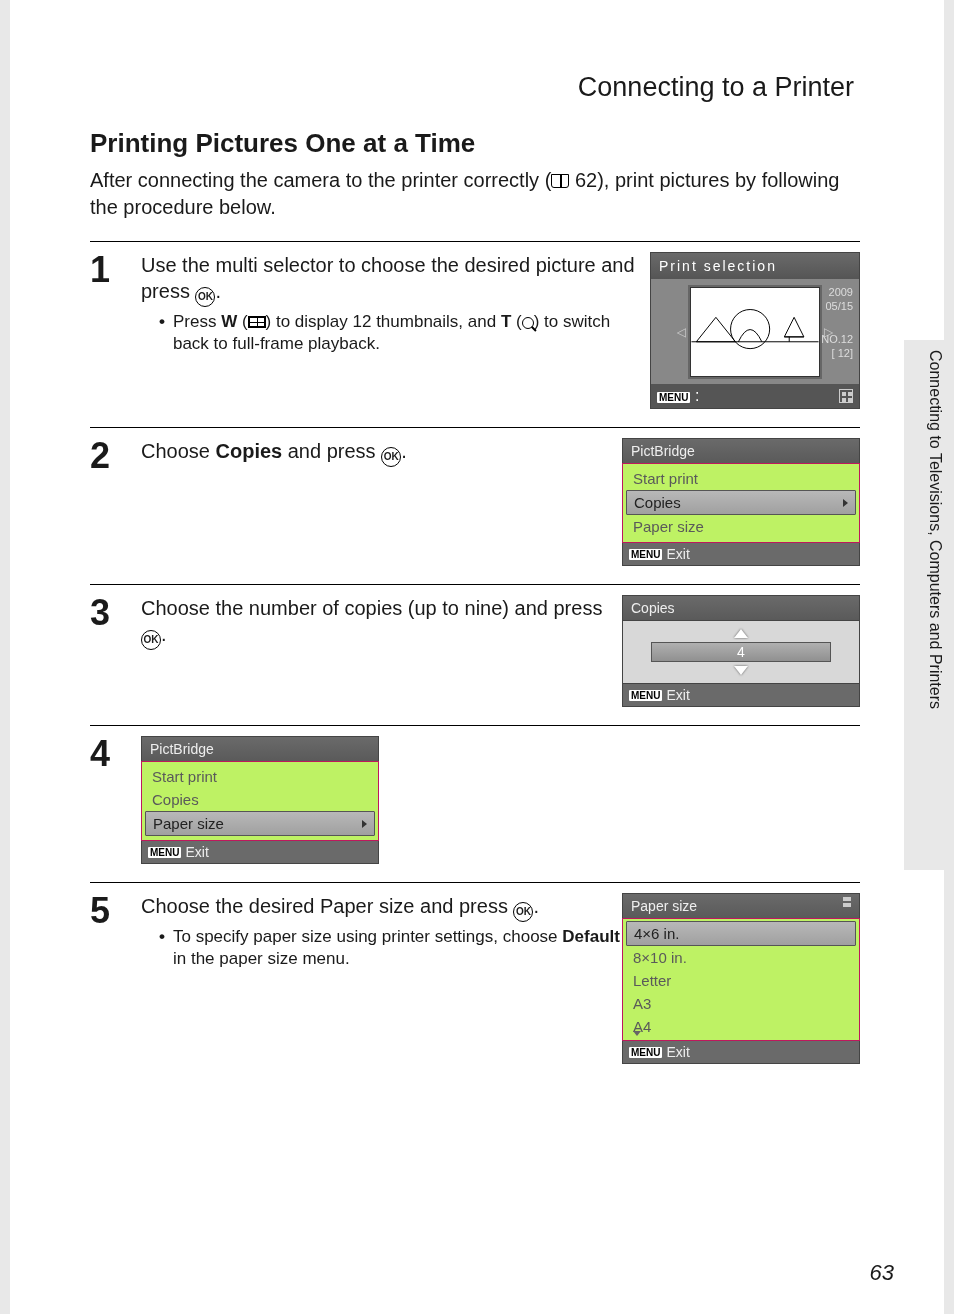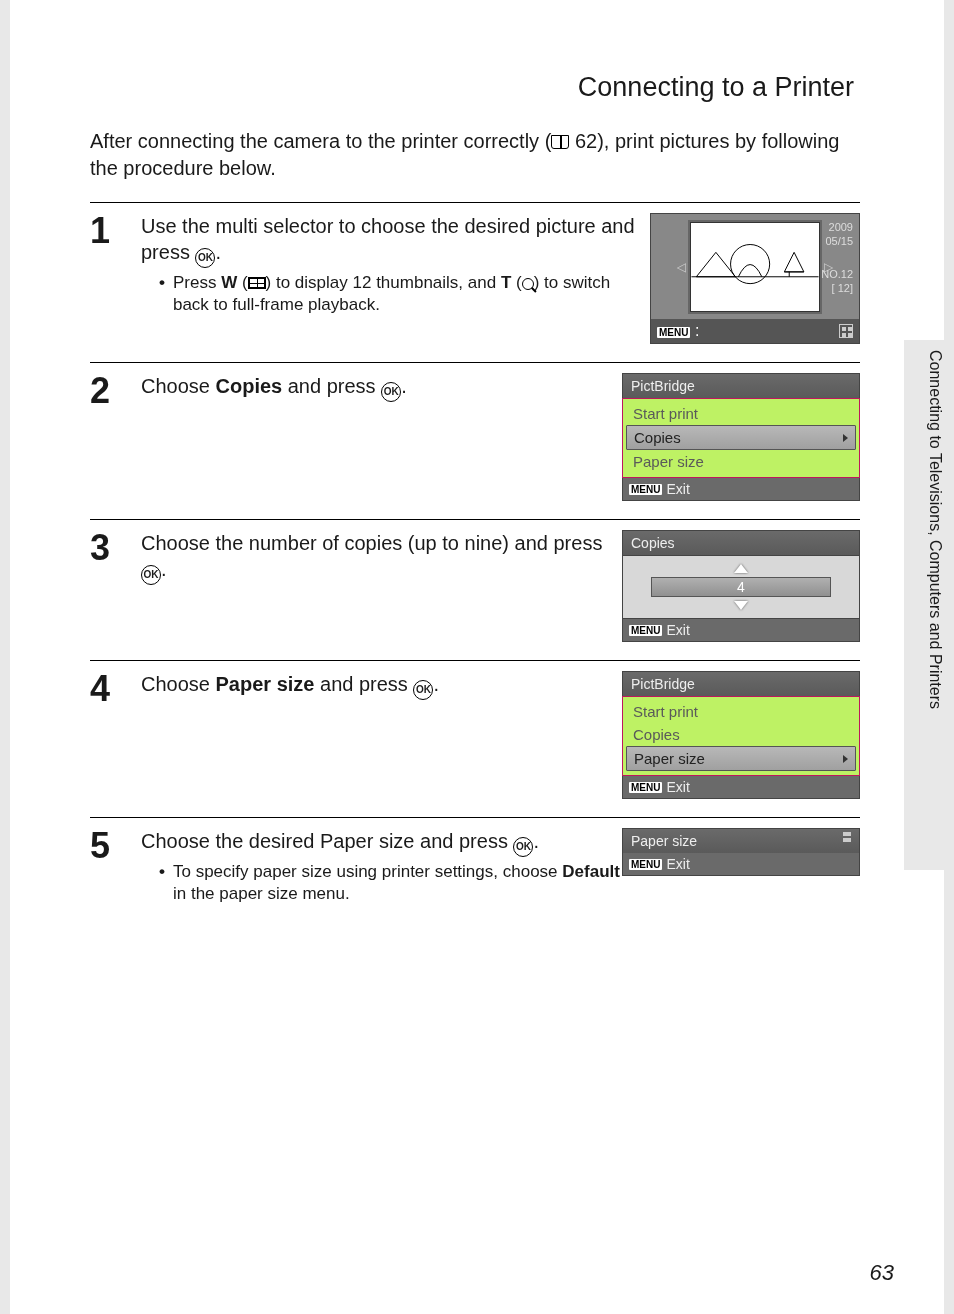--- a/index.html
+++ b/index.html
@@ -296,37 +296,39 @@
     border-top:5px solid #666;
   }
 </style>
 </head>
 <body>
 
 <div class="page">
   <div class="header-label">Connecting to a Printer</div>
 
   <div class="content">
+    <h2>Printing Pictures One at a Time</h2>
     <p class="intro">
       <span>After connecting the camera to the printer correctly (</span><span class="manual-icon"></span> <span>62</span><span>), print pictures by following the procedure below.</span>
     </p>
 
     <div class="step">
       <div class="step-num">1</div>
       <div class="step-body">
         <div class="step-text">
           <span>Use the multi selector to choose the desired picture and press </span><span class="ok-icon">OK</span>.
           <div class="bullet-item">
             <span class="dot">•</span>
             <span>
               <span>Press </span><b>W</b><span> (</span><span class="thumb-icon"></span><span>) to display 12 thumbnails, and </span><b>T</b><span> (</span><span class="mag-icon"></span><span>) to switch back to full-frame playback.</span>
             </span>
           </div>
         </div>
         <div class="lcd-ps">
+          <div class="lcd-ps-top">Print selection</div>
           <div class="lcd-ps-body">
             <span class="ps-nav">◁</span>
             <div class="photo-frame">
               <svg viewBox="0 0 130 90">
                 <rect x="0" y="0" width="130" height="55" fill="#fff"></rect>
                 <rect x="0" y="55" width="130" height="35" fill="#fff"></rect>
                 <line x1="0" y1="55" x2="130" y2="55" stroke="#000" stroke-width="1"></line>
                 <polygon points="5,55 25,30 45,55" fill="none" stroke="#000"></polygon>
                 <circle cx="60" cy="42" r="20" fill="none" stroke="#000"></circle>
                 <path d="M48 55 Q60 30 72 55" fill="none" stroke="#000"></path>
@@ -393,23 +395,20 @@
             <span class="menu-chip">MENU</span>
             <span>Exit</span>
           </div>
         </div>
       </div>
     </div>
 
     <div class="step">
       <div class="step-num">4</div>
       <div class="step-body">
-        <div class="step-text">
-          <span>Choose </span><span class="bold">Paper size</span><span> and press </span><span class="ok-icon">OK</span>.
-        </div>
         <div class="lcd">
           <div class="lcd-top">PictBridge</div>
           <div class="lcd-body">
             <div class="lcd-row">Start print</div>
             <div class="lcd-row">Copies</div>
             <div class="lcd-row selected">
               <span>Paper size</span>
               <span class="tri-r"></span>
             </div>
           </div>
@@ -434,20 +433,28 @@
           </div>
         </div>
         <div class="lcd">
           <div class="lcd-top" style="position:relative">
             <span>Paper size</span>
             <span class="scroll-ind">
                 <span></span>
                 <span></span>
               </span>
           </div>
+          <div class="lcd-body" style="min-height:auto;padding:2px 0;position:relative">
+            <div class="lcd-row selected">4×6 in.</div>
+            <div class="lcd-row">8×10 in.</div>
+            <div class="lcd-row">Letter</div>
+            <div class="lcd-row">A3</div>
+            <div class="lcd-row">A4</div>
+            <span class="down-caret"></span>
+          </div>
           <div class="lcd-bottom">
             <span class="menu-chip">MENU</span>
             <span>Exit</span>
           </div>
         </div>
       </div>
     </div>
 
   </div>
 

